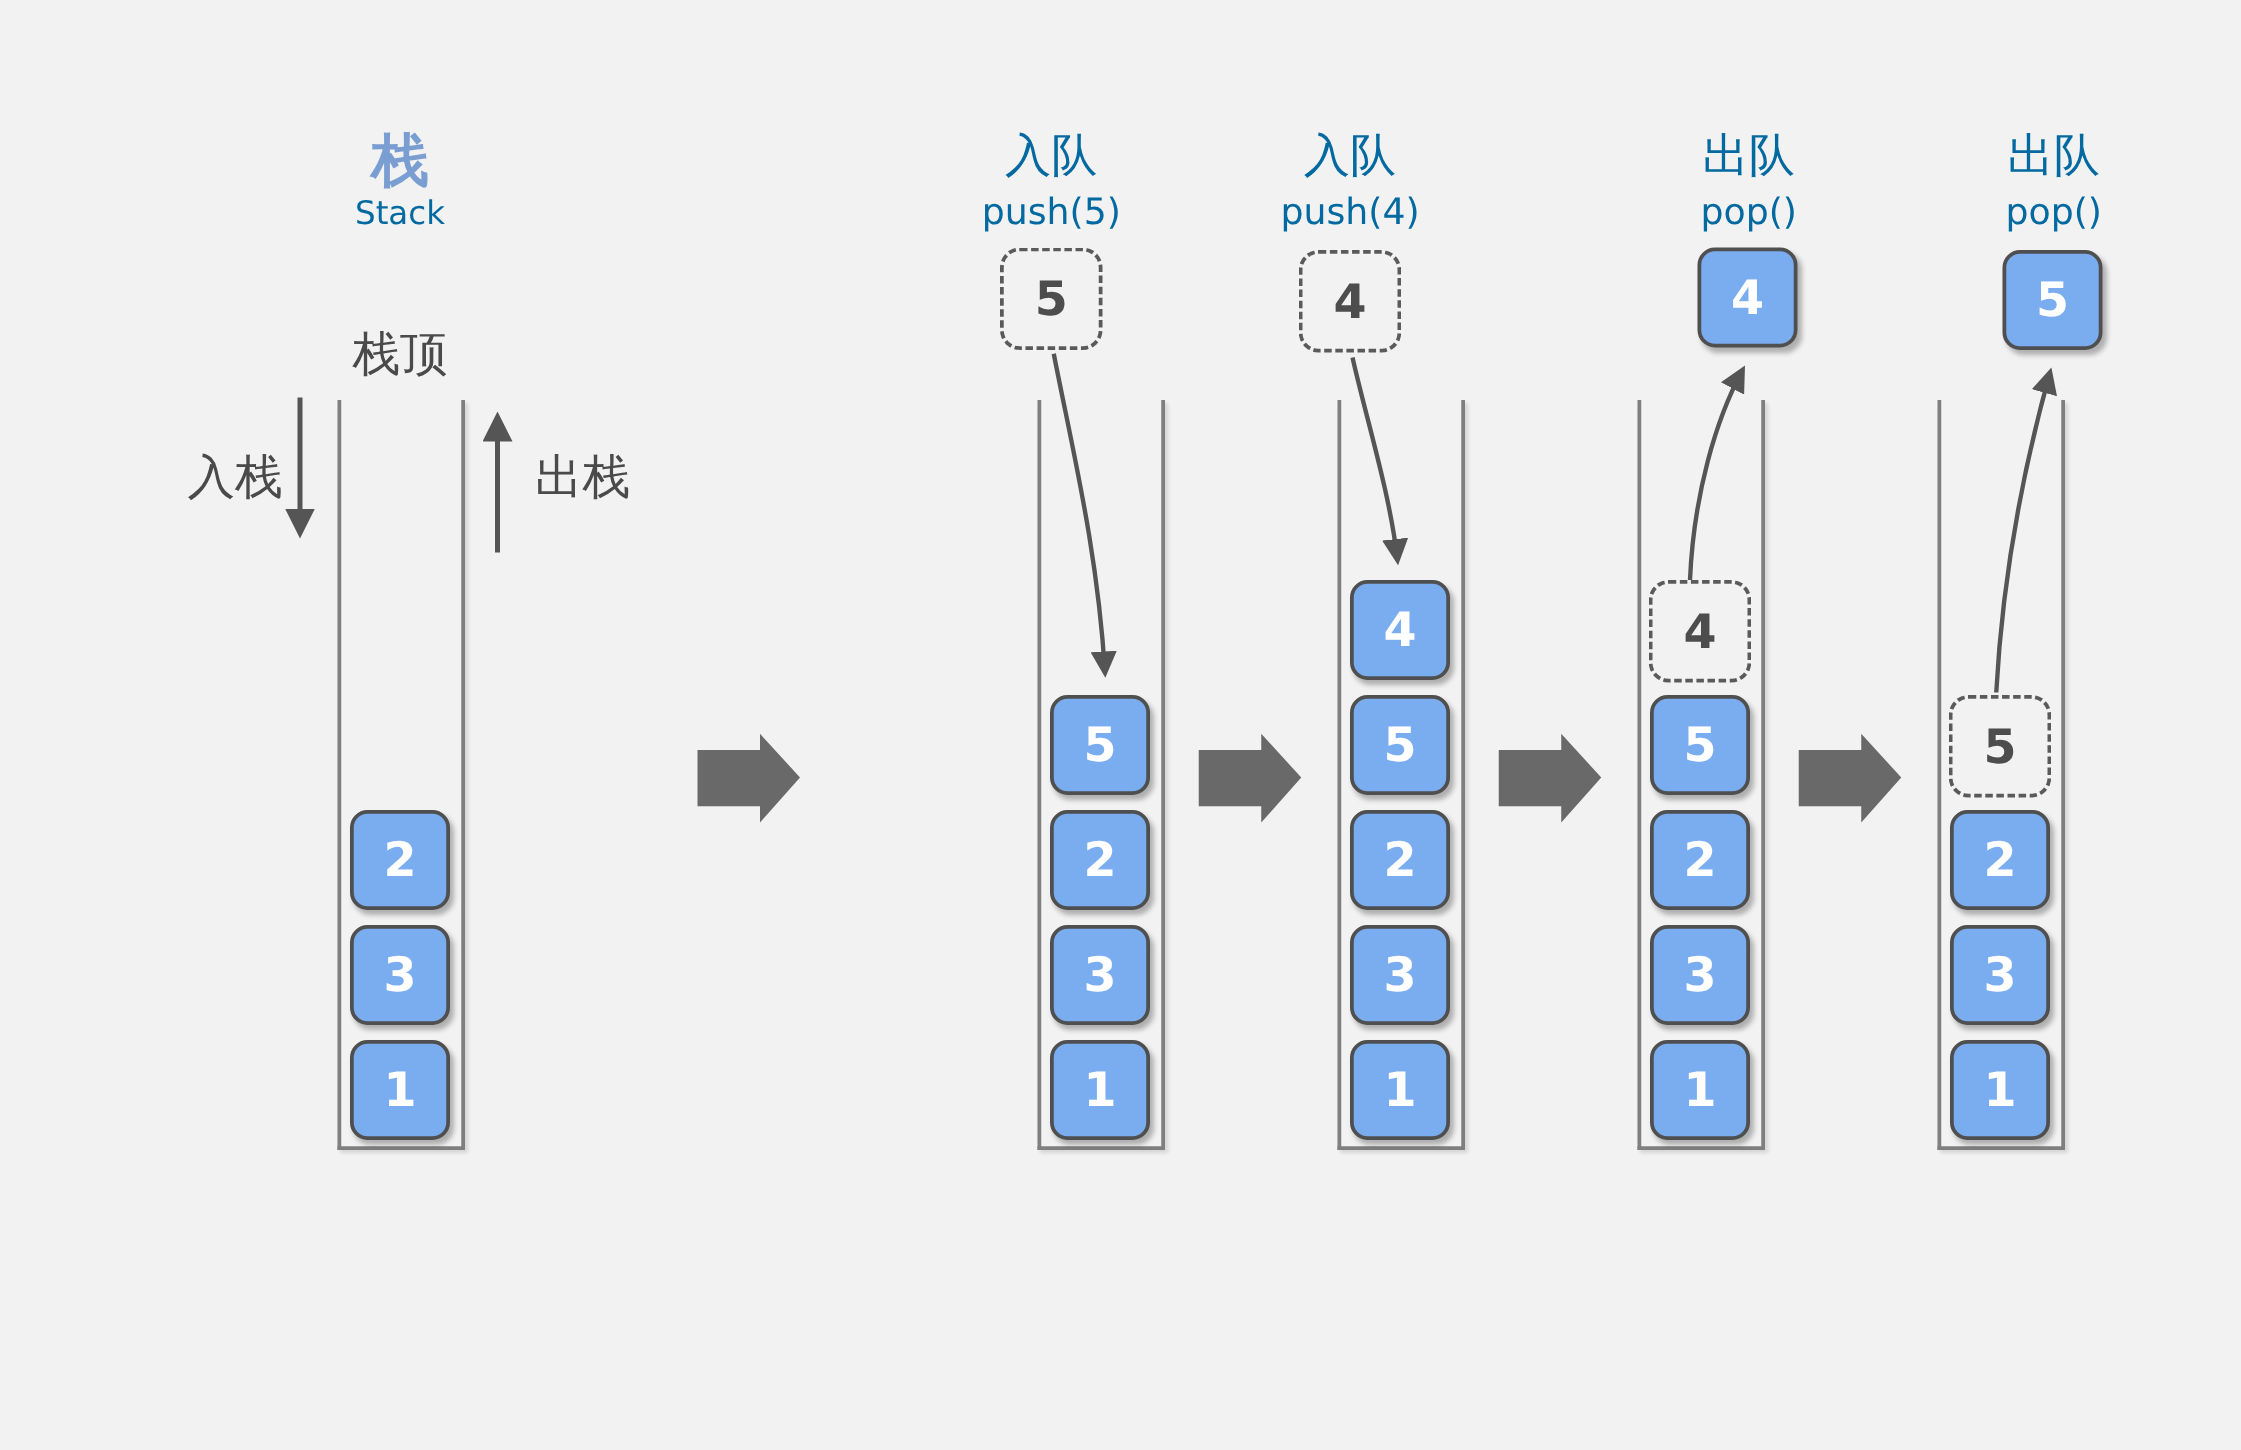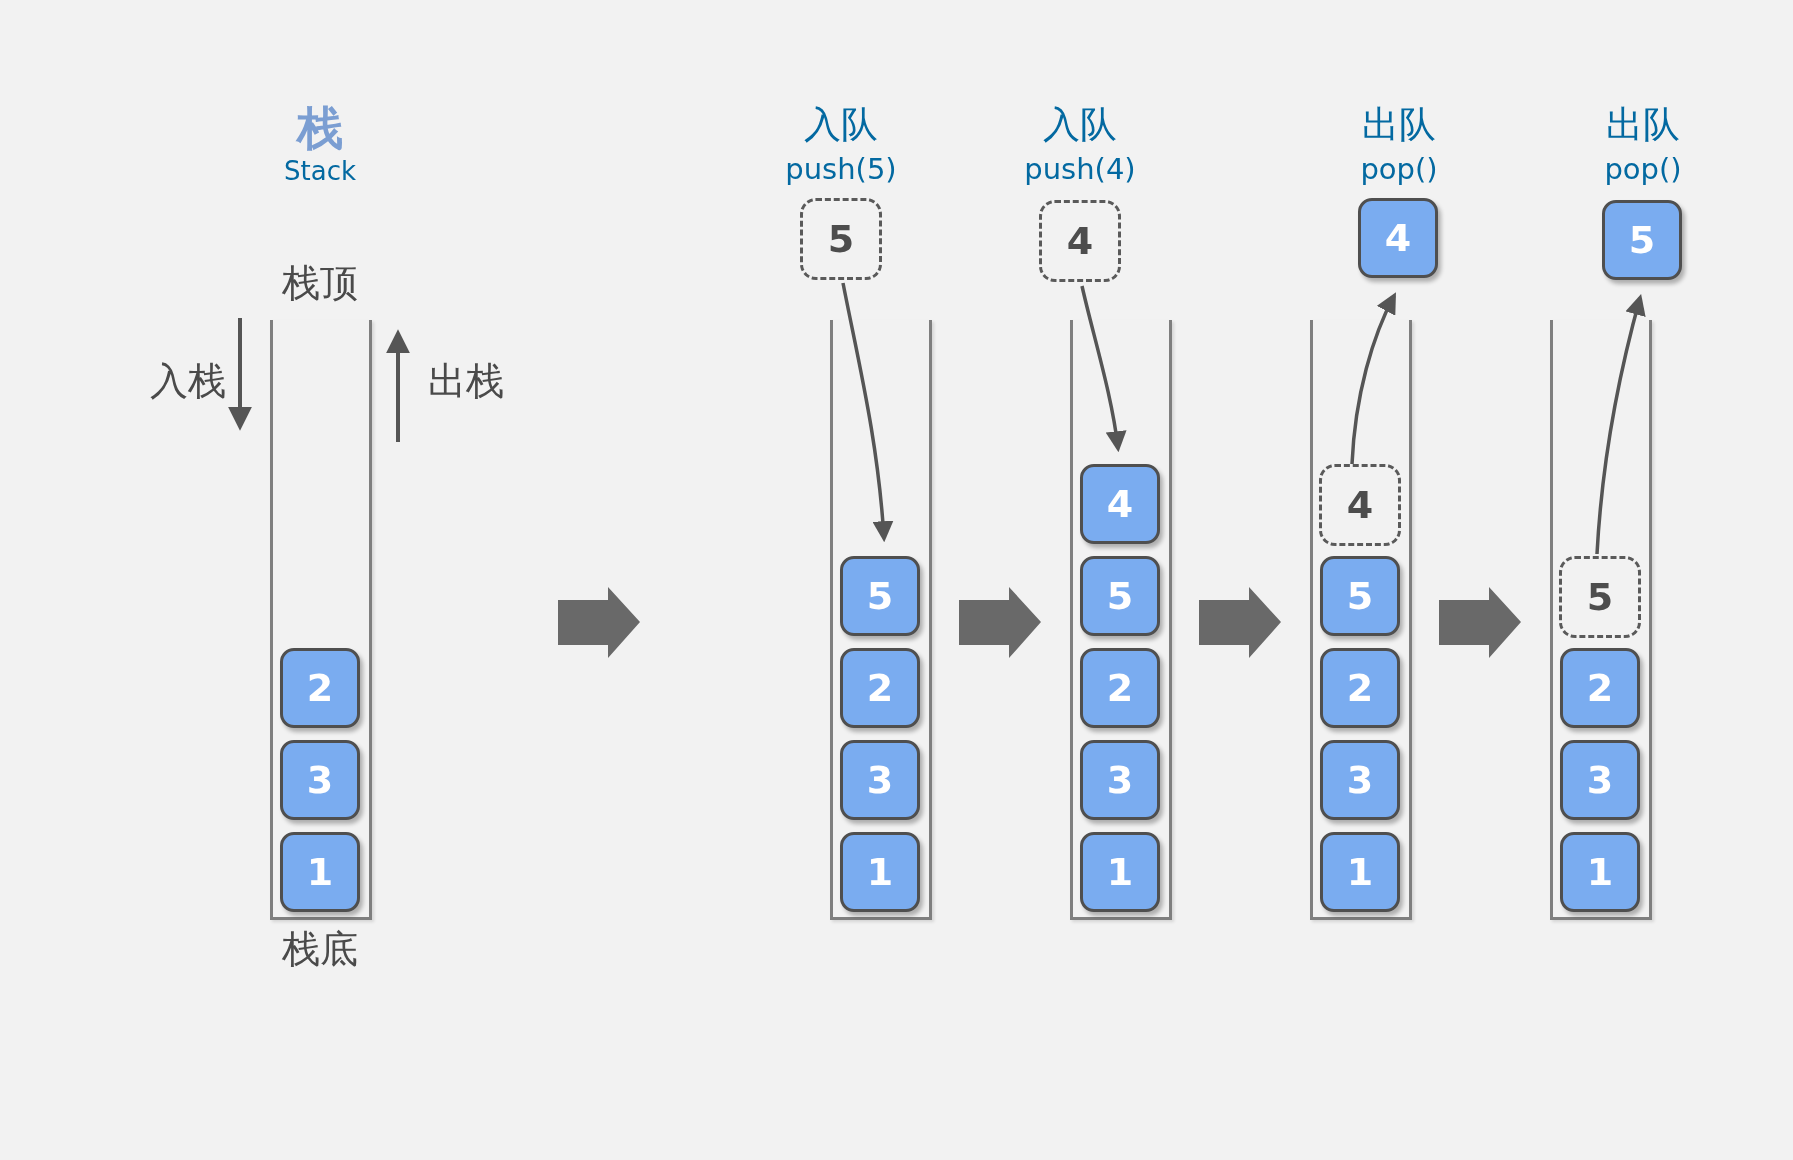--- a/index.html
+++ b/index.html
@@ -77,21 +77,20 @@
 
     <path d="M 558 600 H 608 V 587 L 640 622 L 608 658 V 645 H 558 Z" fill="#696969"></path>
     <path d="M 959 600 H 1009 V 587 L 1041 622 L 1009 658 V 645 H 959 Z" fill="#696969"></path>
     <path d="M 1199 600 H 1249 V 587 L 1281 622 L 1249 658 V 645 H 1199 Z" fill="#696969"></path>
     <path d="M 1439 600 H 1489 V 587 L 1521 622 L 1489 658 V 645 H 1439 Z" fill="#696969"></path>
   </svg>
 
   <div class="txt title-cn" style="left:220px;top:98px;width:200px;">栈</div>
   <div class="txt title-en" style="left:220px;top:156px;width:200px;">Stack</div>
   <div class="txt cnbold" style="left:220px;top:258px;width:200px;">栈顶</div>
-  <div class="txt cnbold" style="left:220px;top:924px;width:200px;">栈底</div>
   <div class="txt cnbold" style="left:366px;top:356px;width:200px;">出栈</div>
   <div class="txt cnbold" style="left:88px;top:356px;width:200px;">入栈</div>
 
   <div class="txt oplabel" style="left:741px;top:100px;width:200px;">入队</div>
   <div class="txt opcode" style="left:741px;top:152px;width:200px;">push(5)</div>
 
   <div class="txt oplabel" style="left:980px;top:100px;width:200px;">入队</div>
   <div class="txt opcode" style="left:980px;top:152px;width:200px;">push(4)</div>
 
   <div class="txt oplabel" style="left:1299px;top:100px;width:200px;">出队</div>

